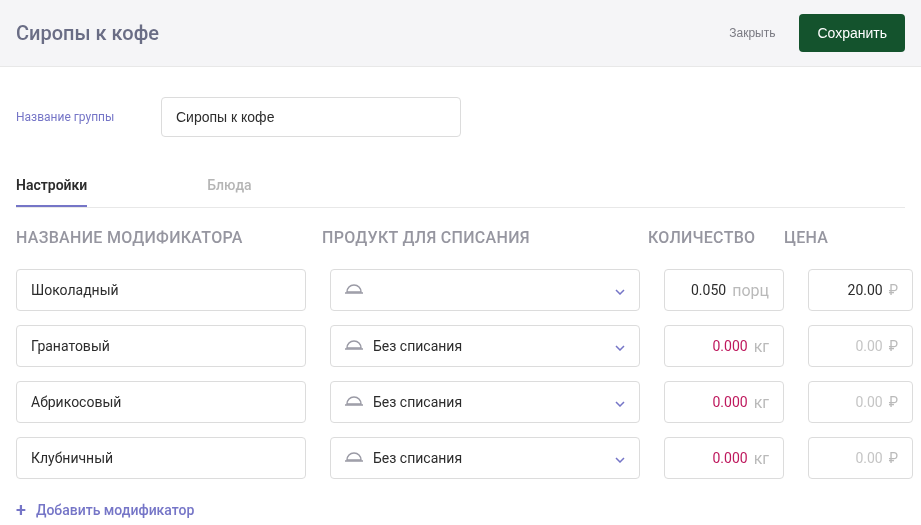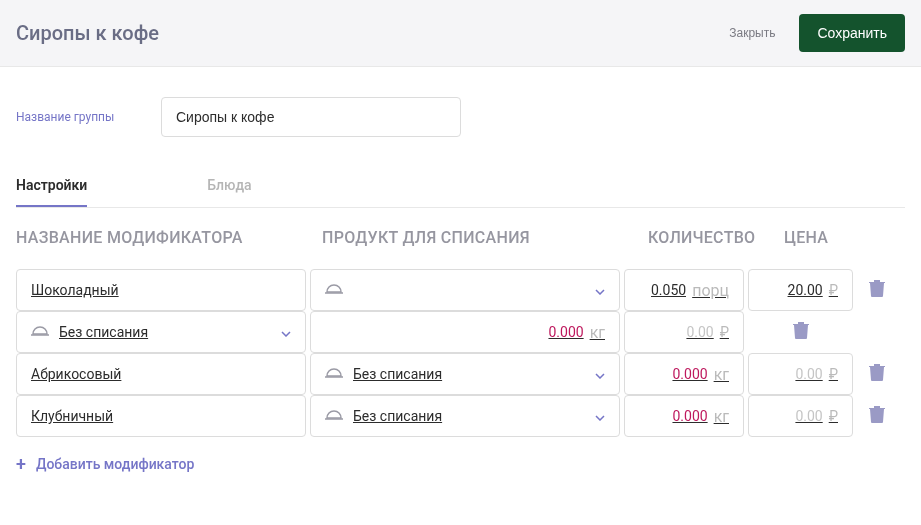--- a/index.html
+++ b/index.html
@@ -95,23 +95,23 @@
     }
     .th {
       font-size: 16px;
       letter-spacing: 0.3px;
       color: #9696a0;
       font-weight: 500;
     }
     .row {
       display: grid;
       grid-template-columns: 290px 310px 120px 105px 40px;
-      gap: 4px;
-      align-items: center;
-      text-decoration: underline;
+      gap: 24px;
+      margin-bottom: 14px;
+      align-items: center;
     }
     .cell-input {
       height: 42px;
       border: 1px solid #dcdcdc;
       border-radius: 4px;
       padding: 0 14px;
       font-size: 14px;
       color: #2c2c2c;
       background: #fff;
       display: flex;
@@ -258,20 +258,23 @@
         <div class="trash">
           <span><svg width="16" height="18" viewBox="0 0 16 18" fill="currentColor">
               <path d="M1 4h14l-1 13a1 1 0 0 1-1 1H3a1 1 0 0 1-1-1L1 4zm4-3h6v2H5V1zM0 3h16v1H0V3z"></path>
               <rect x="5" y="7" width="1.2" height="8"></rect>
               <rect x="7.4" y="7" width="1.2" height="8"></rect>
               <rect x="9.8" y="7" width="1.2" height="8"></rect>
             </svg></span>
         </div>
       </div>
       <div class="row">
+        <div class="cell-input">
+          <input value="Гранатовый" style="">
+        </div>
         <div class="cell-input select-cell">
           <div class="select-left">
             <span class="dish-icon"><svg width="18" height="14" viewBox="0 0 18 14" fill="none">
                 <path d="M2 10 C2 6 5 3 9 3 C13 3 16 6 16 10 Z" stroke="currentColor" stroke-width="1.5" fill="none"></path>
                 <line x1="0" y1="11" x2="18" y2="11" stroke="currentColor" stroke-width="1.5"></line>
               </svg></span>
             <span>Без списания</span>
           </div>
           <span class="chevron"><svg width="10" height="6" viewBox="0 0 10 6">
               <path d="M1 1 L5 5 L9 1" stroke="currentColor" stroke-width="1.5" fill="none"></path>

